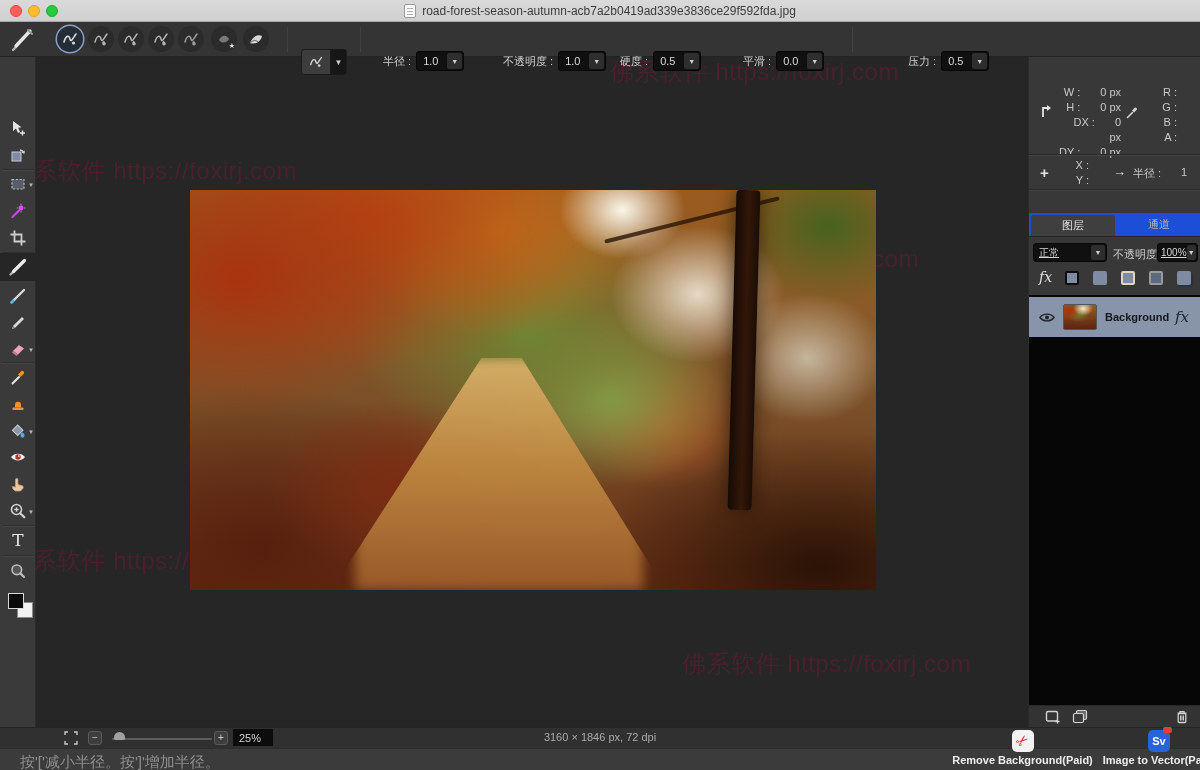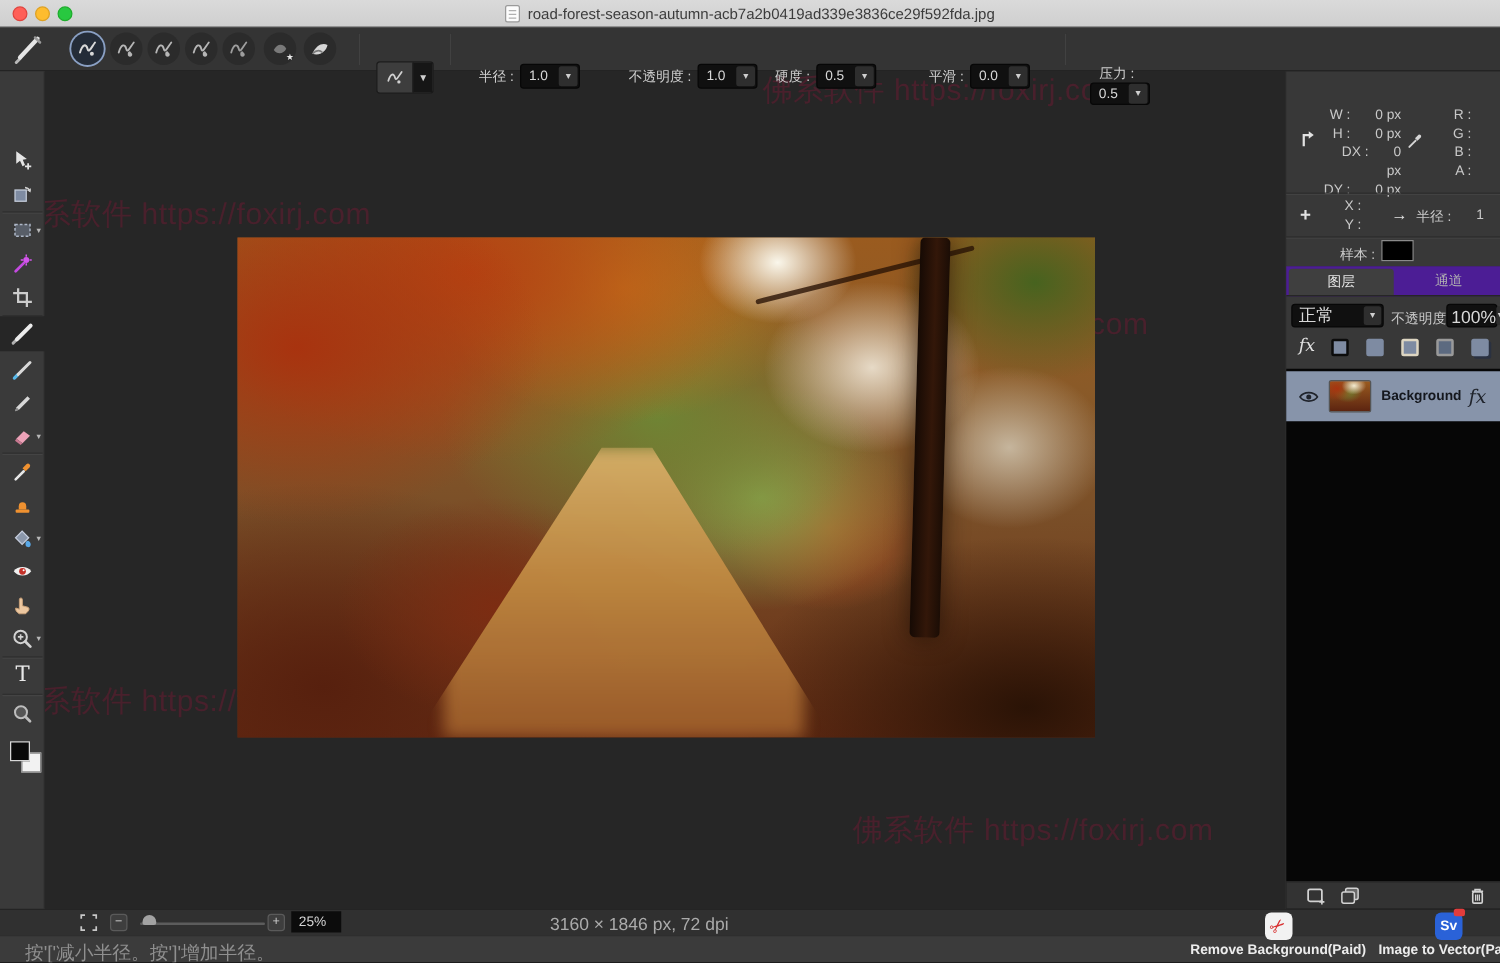--- a/index.html
+++ b/index.html
@@ -74,40 +74,40 @@
   
   #rightpanel{left:1028px;top:57px;width:172px;height:670px;background:#383838;border-left:1px solid #2a2a2a;z-index:20;font-size:11px;color:#c9c9c9;}
   .ptabs{position:absolute;left:0;width:172px;height:24px;background:#2d2d2d;display:flex;border-bottom:1px solid #262626;}
   .ptab{flex:1;display:flex;align-items:center;justify-content:center;font-size:11px;color:#b2b2b2;}
   .ptab.active{background:#3f3f3f;color:#e6e6e6;border-radius:3px 3px 0 0;margin:2px 2px 0 2px;}
   .ilabel{display:inline-block;text-align:right;color:#c9c9c9;}
   .ival{color:#c9c9c9;margin-left:20px;}
   .pdiv{position:absolute;left:0;width:172px;height:1px;background:#2c2c2c;box-shadow:0 1px 0 #424242;}
   #sample-box{position:absolute;left:76px;top:-3px;width:26px;height:17px;background:#000;border:1px solid #8a8a8a;}
   .ddbox{background:#101010;border:1px solid #070707;border-radius:3px;height:19px;display:flex;align-items:center;position:absolute;}
-  .ddbox .fval{flex:1;font-size:14px;color:#d8d8d8;padding-left:5px;white-space:nowrap;}
+  .ddbox .fval{flex:1;font-size:10px;color:#d8d8d8;padding-left:5px;white-space:nowrap;text-decoration:underline;}
   .ddbox .fdd{width:14px;height:15px;margin-right:1px;background:#2e2e2e;border-radius:2px;color:#cfcfcf;font-size:7px;display:flex;align-items:center;justify-content:center;}
   .fxsq{position:absolute;top:3px;width:14px;height:14px;background:#7e8ba2;border-radius:2px;}
   #layerlist{position:absolute;left:0;top:238px;width:190px;height:467px;background:#060606;}
   #layerrow{position:absolute;left:0;top:2px;width:172px;height:40px;background:#8794aa;display:flex;align-items:center;}
   #layerthumb{width:34px;height:26px;border:1px solid #555;border-radius:2px;margin-left:8px;
     background:
       radial-gradient(14px 10px at 60% 15%, #f4ead0, rgba(244,234,208,0) 70%),
       radial-gradient(18px 13px at 18% 25%, #a8330f, rgba(168,51,15,0) 75%),
       radial-gradient(16px 12px at 45% 35%, #6f8434, rgba(111,132,52,0) 72%),
       linear-gradient(180deg,#9a5b1f,#5c2410);}
   #layername{font-size:11px;font-weight:bold;color:#14171d;margin-left:8px;flex:1;}
   .fxitalic{font-family:"DejaVu Serif","Liberation Serif",serif;font-style:italic;}
   #paneltools{position:absolute;left:0;top:648px;width:172px;height:22px;background:#333;border-top:1px solid #272727;}
 
   
   #zoomstrip{left:0;top:727px;width:1200px;height:21px;background:#303030;border-top:1px solid #242424;z-index:25;}
   #statusstrip{left:0;top:748px;width:1200px;height:22px;background:#3b3b3b;border-top:1px solid #2e2e2e;z-index:25;}
   #status-tip{position:absolute;left:20px;top:4px;font-size:15px;color:#8f8f8f;}
-  #doc-info{position:absolute;left:440px;top:731px;width:320px;font-size:14px;color:#ababab;z-index:26;}
+  #doc-info{position:absolute;left:440px;top:731px;width:320px;text-align:center;font-size:11px;color:#ababab;z-index:26;}
   .zbtn{position:absolute;top:3px;width:14px;height:14px;background:#3e3e3e;border:1px solid #5a5a5a;border-radius:3px;color:#cfcfcf;font-size:10px;line-height:12px;text-align:center;}
   #zoom-val{position:absolute;left:233px;top:1px;width:40px;height:17px;background:#0c0c0c;color:#d6d6d6;font-size:11px;display:flex;align-items:center;padding-left:6px;}
   #slider-track{position:absolute;left:112px;top:10px;width:100px;height:2px;background:#5c5c5c;border-radius:1px;}
   #slider-thumb{position:absolute;left:114px;top:4px;width:11px;height:8px;background:#a2a2a2;border-radius:6px 6px 2px 2px;}
   .paidbtn{position:absolute;top:730px;z-index:28;display:flex;flex-direction:column;align-items:center;}
   .paidlabel{font-size:11px;font-weight:bold;color:#ececec;margin-top:2px;white-space:nowrap;}
   #scissor-ic{width:22px;height:22px;background:#f2f2f2;border-radius:5px;display:flex;align-items:center;justify-content:center;color:#d82f2f;font-size:15px;}
   #scissor-ic span{transform:rotate(-40deg);}
   #sv-ic{width:22px;height:22px;background:#2a62d8;border-radius:5px;display:flex;align-items:center;justify-content:center;color:#fff;font-size:11px;font-weight:bold;position:relative;}
   #sv-ic::after{content:"";position:absolute;right:-2px;top:-3px;width:9px;height:6px;background:#e23c3c;border-radius:2px;}
@@ -222,21 +222,21 @@
       </span>
     </div>
     <div class="field" style="left:743px;">
       <span class="flabel">平滑 :</span>
       <span class="fbox">
         <span class="fval">0.0</span>
         <span class="fdd">▼</span>
       </span>
     </div>
     <div class="abs vdiv" style="left:852px;"></div>
-    <div class="field" style="left:872px;flex-direction:column;">
+    <div class="field" style="left:908px;">
       <span class="flabel">压力 :</span>
       <span class="fbox">
         <span class="fval">0.5</span>
         <span class="fdd">▼</span>
       </span>
     </div>
   </div>
 
   <div id="lefttools" class="abs">
     <div class="tool" style="top:57px;">
@@ -398,29 +398,25 @@
         <div>X :</div>
         <div>Y :</div>
       </div>
       <span class="abs" style="left:84px;top:7px;font-size:13px;color:#e2e2e2;">→</span>
       <span class="abs" style="left:104px;top:9px;">半径 :</span>
       <span class="abs" style="left:152px;top:9px;">1</span>
     </div>
 
     <div class="pdiv" style="top:132px;"></div>
 
-    <div class="abs" style="left:0;top:138px;width:172px;height:22px;">
-      <span class="abs" style="left:43px;top:1px;">样本 :</span>
-      <span id="sample-box"></span>
-    </div>
 
     <div class="pdiv" style="top:163px;"></div>
 
     <div class="ptabs" style="top:156px;"></div>
-    <div class="ptabs" style="top:156px;background:#4c1d95;">
+    <div class="ptabs" style="top:156px;background:#1d4ed8;">
       <div class="ptab active">图层</div>
       <div class="ptab">通道</div>
     </div>
 
     <div class="abs" style="left:0;top:183px;width:172px;height:26px;">
       <span class="ddbox" style="left:4px;top:3px;width:74px;">
         <span class="fval">正常</span>
         <span class="fdd">▼</span>
       </span>
       <span class="abs" style="left:84px;top:7px;white-space:nowrap;">不透明度</span>

